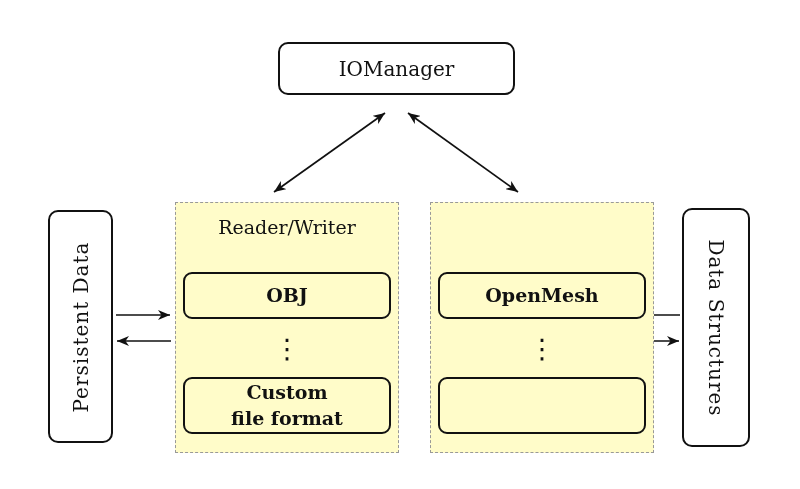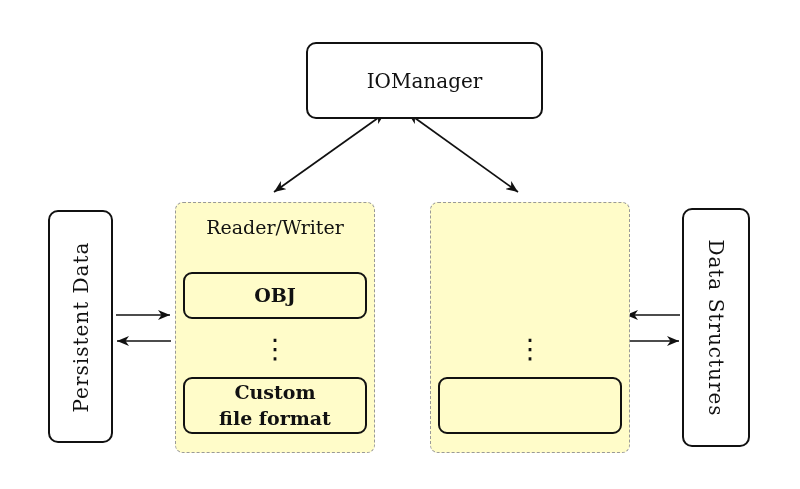--- a/index.html
+++ b/index.html
@@ -34,25 +34,25 @@
     position: absolute;
     top: 50%; left: 50%;
     white-space: nowrap;
     font-size: 20px;
     letter-spacing: 1px;
   }
   .vlabel.ccw { transform: translate(-50%, -50%) rotate(-90deg); }
   .vlabel.cw  { transform: translate(-50%, -50%) rotate(90deg); }
   .group {
     position: absolute;
-    width: 200px;
+    width: 224px;
     height: 251px;
     background: #FFFCC9;
     border: 1.5px dashed #999999;
-    border-radius: 8px;
+    border-radius: 0;
     box-sizing: border-box;
   }
   .group-title {
     margin-top: 13px;
     text-align: center;
     font-size: 19px;
     white-space: nowrap;
   }
   .inner-box {
     position: absolute;
@@ -96,21 +96,21 @@
       </marker>
     </defs>
     <line x1="385" y1="113" x2="274" y2="192" stroke="#111111" stroke-width="1.7" marker-start="url(#ah)" marker-end="url(#ah)"></line>
     <line x1="408" y1="113" x2="518" y2="192" stroke="#111111" stroke-width="1.7" marker-start="url(#ah)" marker-end="url(#ah)"></line>
     <line x1="116" y1="315" x2="170" y2="315" stroke="#111111" stroke-width="1.7" marker-end="url(#ah)"></line>
     <line x1="171" y1="341" x2="117" y2="341" stroke="#111111" stroke-width="1.7" marker-end="url(#ah)"></line>
     <line x1="680" y1="315" x2="626" y2="315" stroke="#111111" stroke-width="1.7" marker-end="url(#ah)"></line>
     <line x1="625" y1="341" x2="679" y2="341" stroke="#111111" stroke-width="1.7" marker-end="url(#ah)"></line>
   </svg>
 
-  <div class="node" style="left:278px; top:42px; width:237px; height:77px;margin-left:28px;">
+  <div class="node" style="left:278px; top:42px; width:237px; height:53px;">
     <span class="node-label">IOManager</span>
   </div>
 
   <div class="node vnode" style="left:48px; top:210px; width:65px; height:233px;">
     <span class="vlabel ccw">Persistent Data</span>
   </div>
 
   <div class="node vnode" style="left:682px; top:208px; width:68px; height:239px;">
     <span class="vlabel cw">Data Structures</span>
   </div>
@@ -123,20 +123,23 @@
     <div class="dots">
       <span>⋮</span>
     </div>
     <div class="inner-box inner-bottom">
       <span>Custom</span>
       <span>file format</span>
     </div>
   </div>
 
   <div class="group" style="left:430px; top:202px;">
+    <div class="inner-box inner-top">
+      <span>OpenMesh</span>
+    </div>
     <div class="dots">
       <span>⋮</span>
     </div>
     <div class="inner-box inner-bottom">
     </div>
   </div>
 
 </div>
 
 </body></html>

